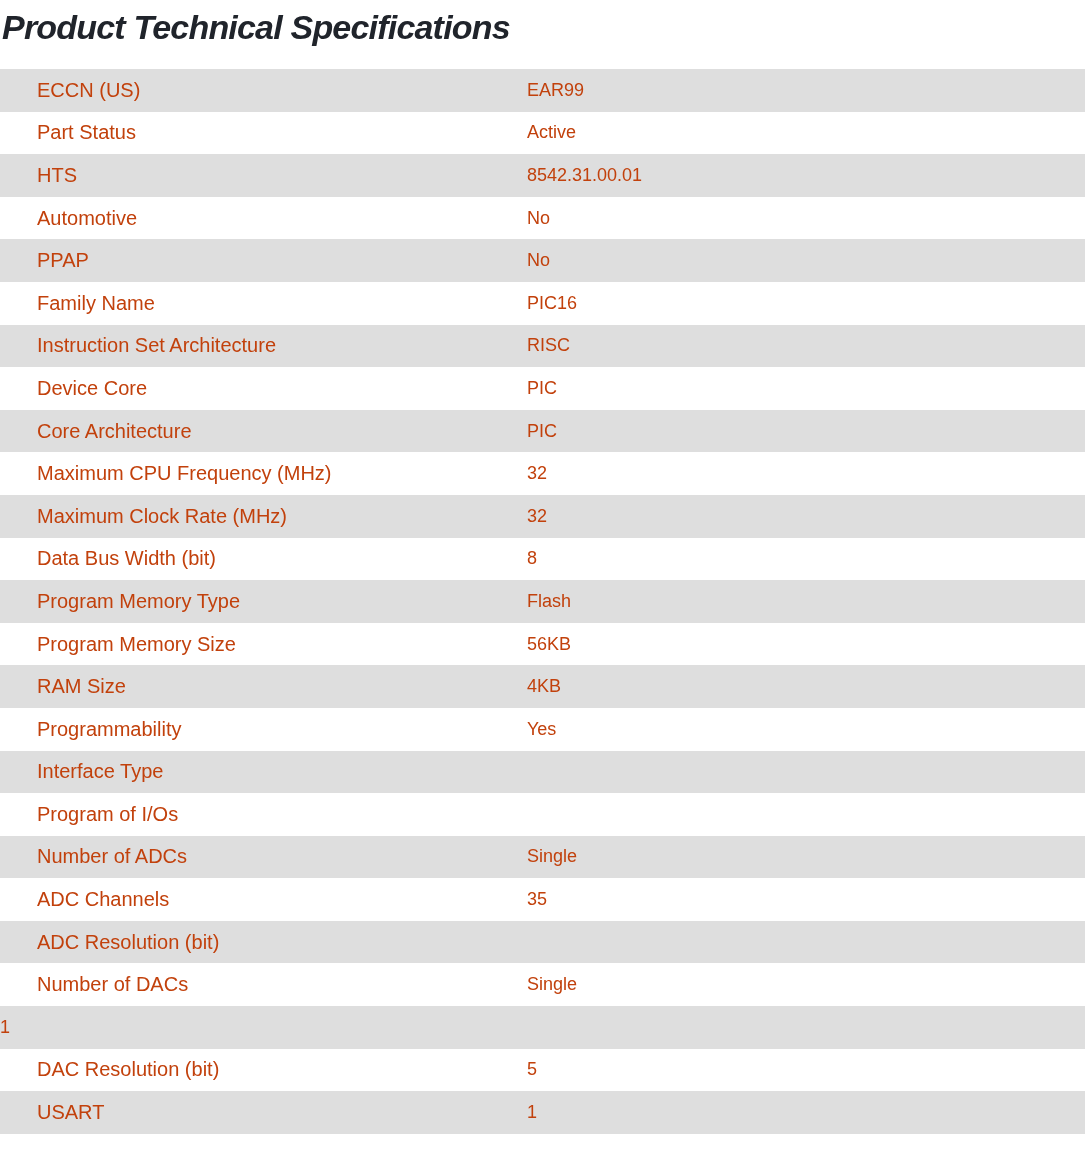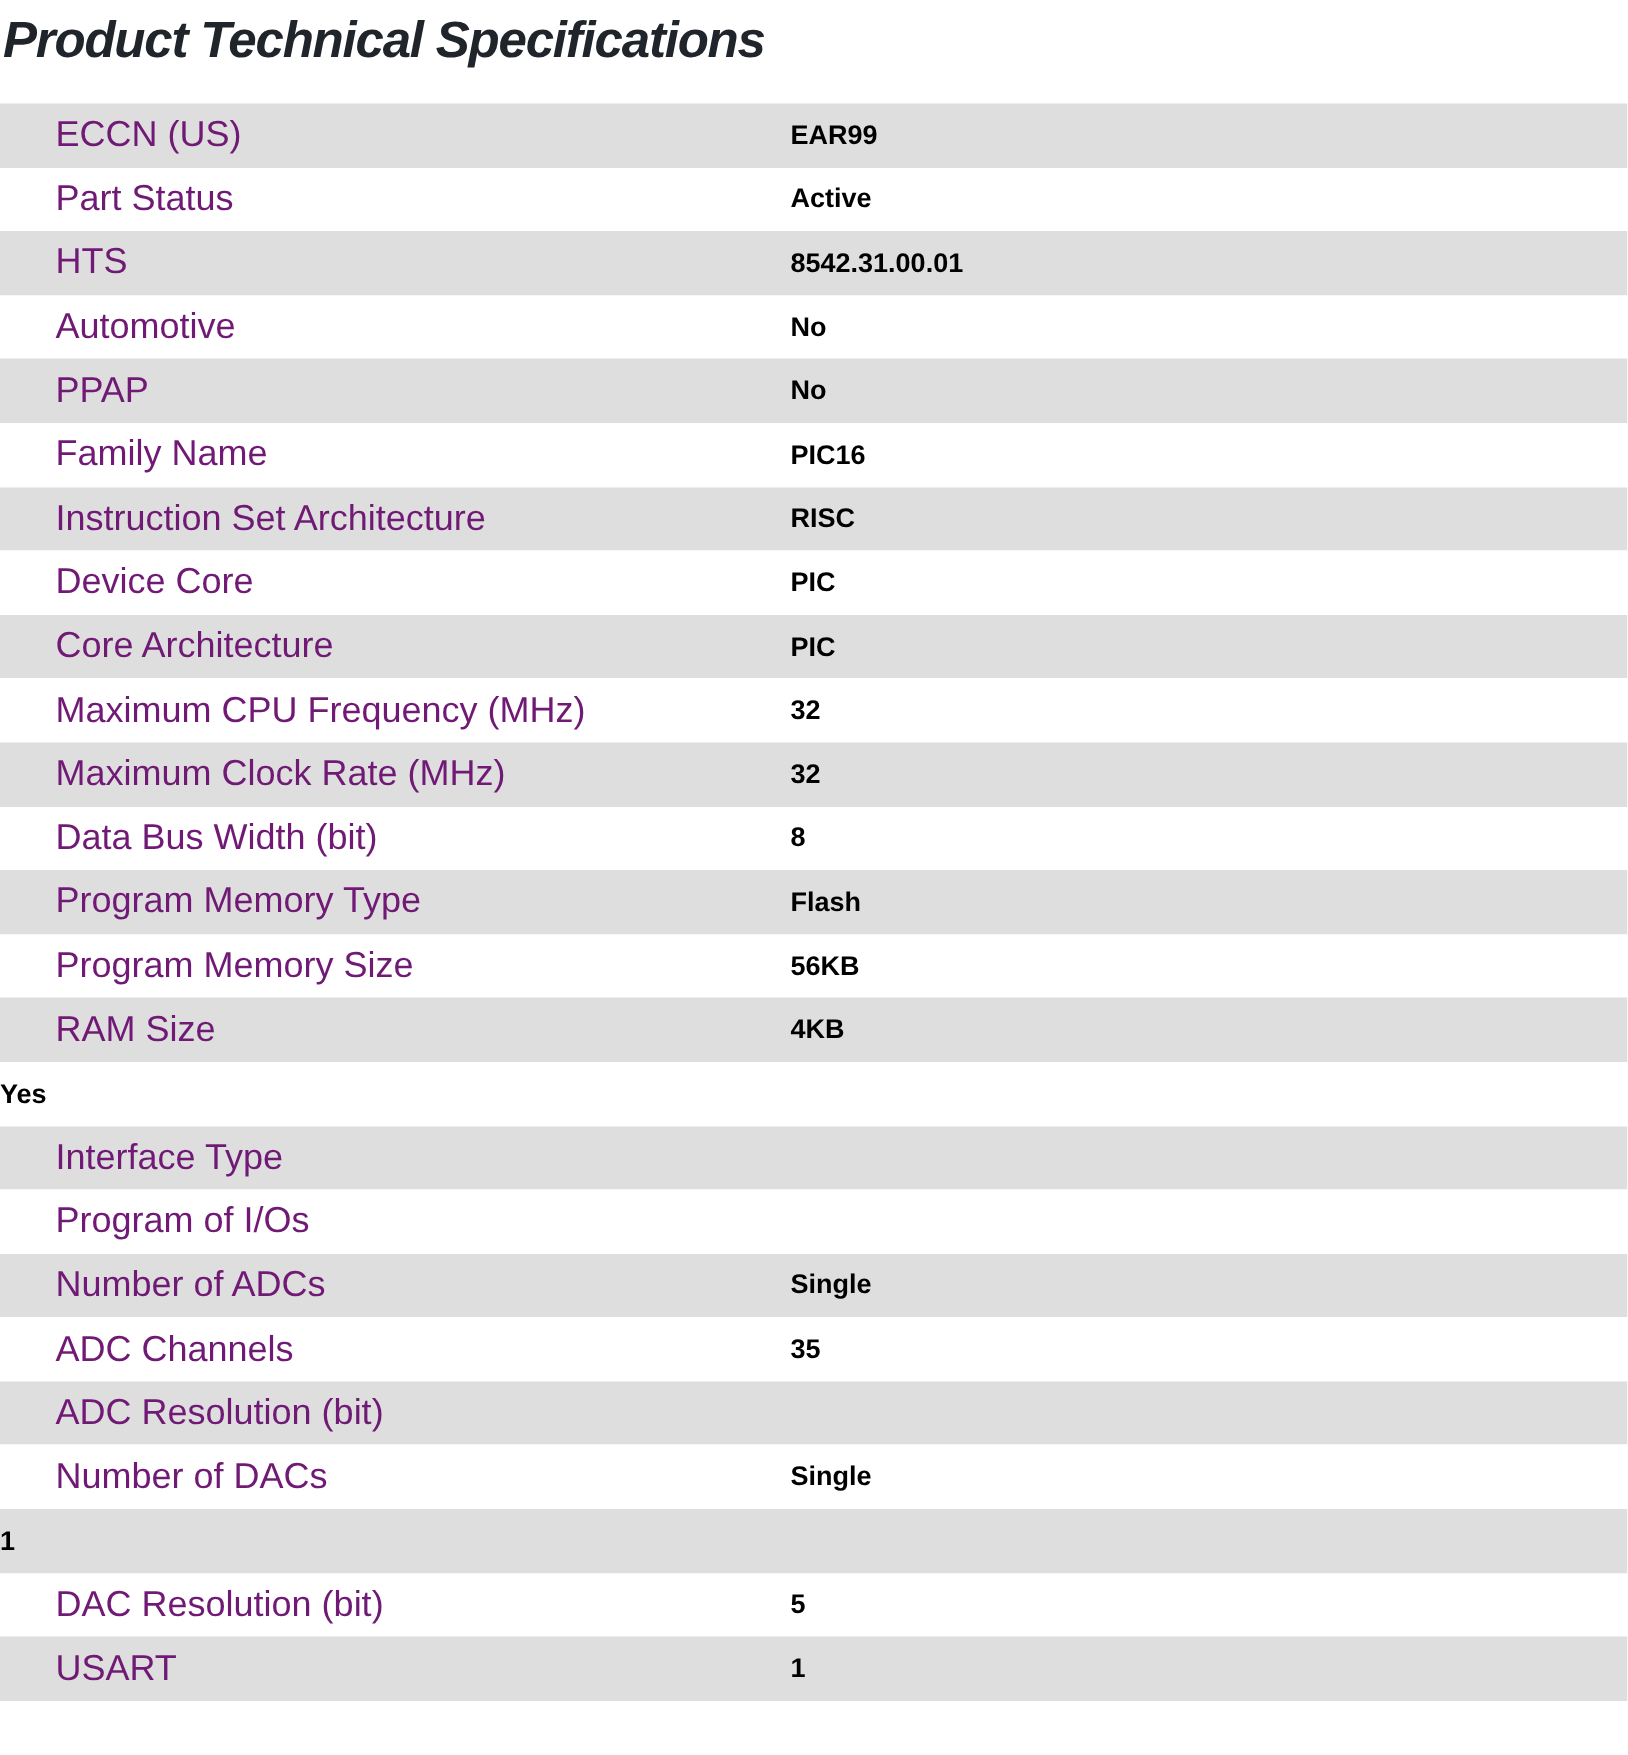--- a/index.html
+++ b/index.html
@@ -32,31 +32,31 @@
     width: 100%;
     height: 42.6px;
     background: #ffffff;
   }
   .spec-row:nth-child(odd) {
     background: #dedede;
   }
   .spec-label {
     flex: 0 0 527px;
     padding-left: 37px;
-    font-size: 24px;
+    font-size: 20px;
     font-weight: 400;
-    color: #701a75;
+    color: #c2410c;
     white-space: nowrap;
     overflow: hidden;
   }
   .spec-value {
     flex: 1 1 auto;
     font-size: 18px;
-    font-weight: 700;
-    color: #000000;
+    font-weight: 400;
+    color: #c2410c;
     white-space: nowrap;
     overflow: hidden;
   }
 </style>
 </head>
 <body>
 
 <h1 class="page-title">Product Technical Specifications</h1>
 
 <div class="spec-table">
@@ -129,20 +129,21 @@
     <div class="spec-label">Program Memory Size</div>
     <div class="spec-value">56KB</div>
   </div>
 
   <div class="spec-row">
     <div class="spec-label">RAM Size</div>
     <div class="spec-value">4KB</div>
   </div>
 
   <div class="spec-row">
+    <div class="spec-label">Programmability</div>
     <div class="spec-value">Yes</div>
   </div>
 
   <div class="spec-row">
     <div class="spec-label">Interface Type</div>
   </div>
 
   <div class="spec-row">
     <div class="spec-label">Program of I/Os</div>
   </div>

